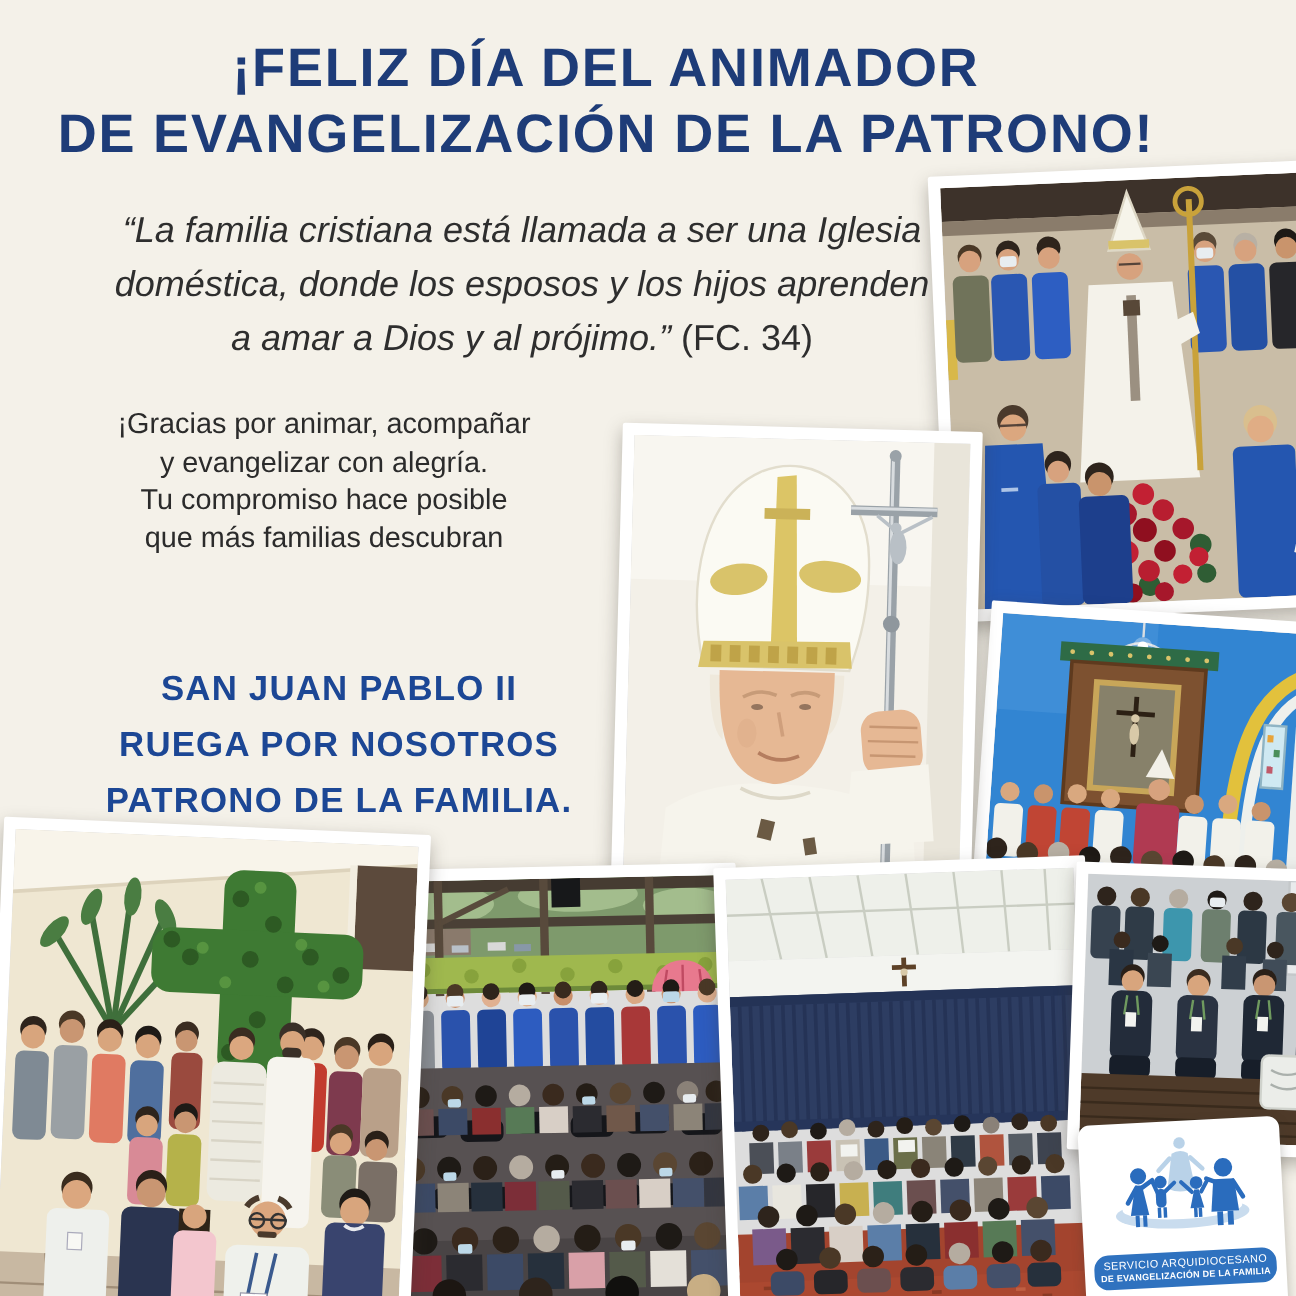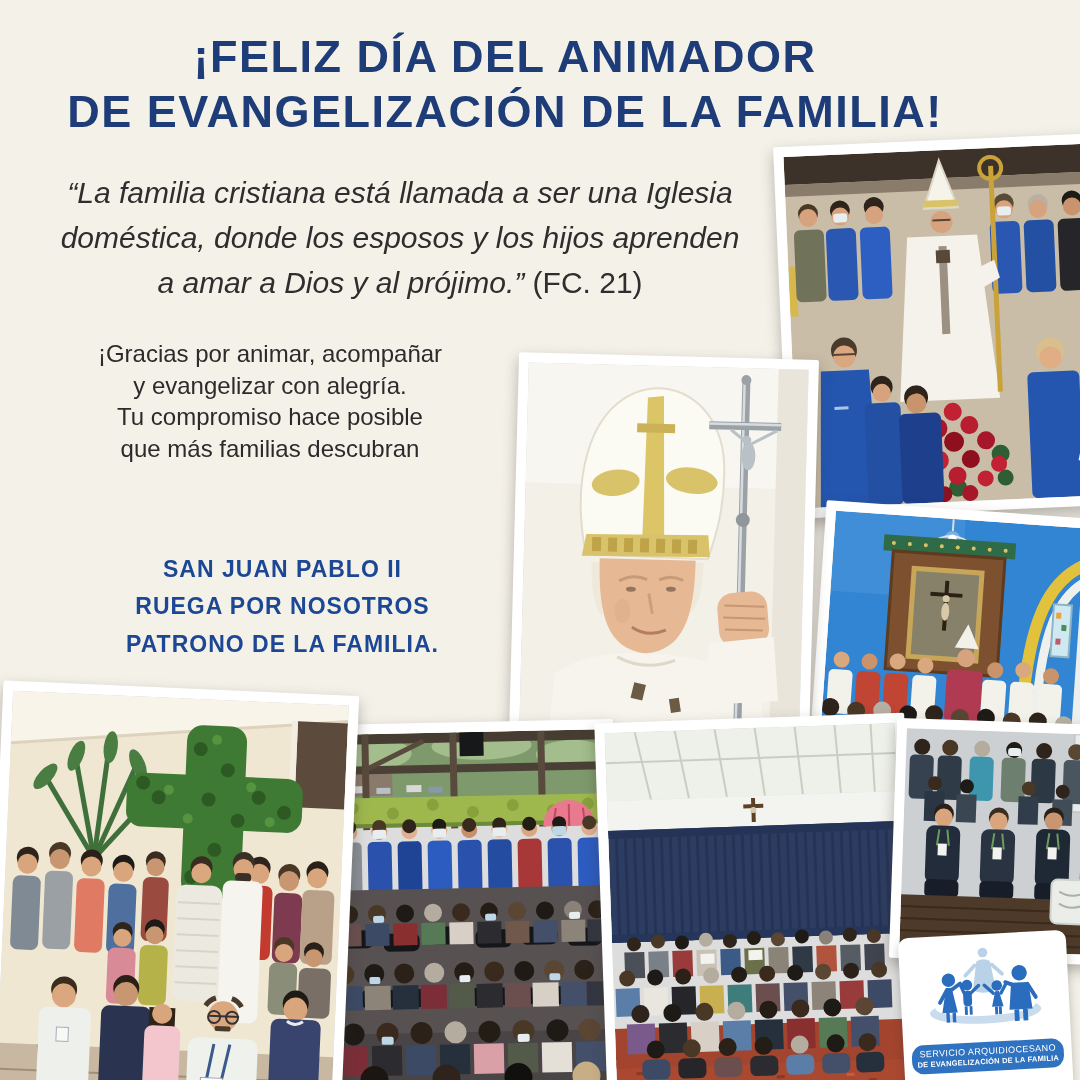--- a/index.html
+++ b/index.html
@@ -9,30 +9,30 @@
     margin:0 auto;
   }
   
   .title{
     position:absolute;left:0;top:30px;width:1010px;text-align:center;
     color:#1e3c78;font-weight:bold;font-size:45px;line-height:1.22;
     letter-spacing:1.5px;
   }
   .quote{
     position:absolute;left:0;top:170px;width:800px;text-align:center;
-    color:#2e2e2e;font-size:30px;line-height:1.5;font-style:italic;
+    color:#2e2e2e;font-size:30px;line-height:1.5;font-style:italic;padding-left:35px;
   }
   .quote .q-ref{font-style:normal;}
   .message{
     position:absolute;left:0;top:338px;width:540px;text-align:center;
     color:#2b2b2b;font-size:24px;line-height:1.32;
   }
   .patron{
     position:absolute;left:10px;top:551px;width:545px;text-align:center;
-    color:#1c4795;font-weight:bold;font-size:23px;line-height:1.62;
+    color:#1c4795;font-weight:bold;font-size:29px;line-height:1.62;
     letter-spacing:1px;
   }
   
   .photo{
     position:absolute;background:#fff;padding:10px;box-sizing:border-box;
     box-shadow:0 6px 14px rgba(60,55,45,.35);border-radius:2px;
   }
   .ph-inner{width:100%;height:100%;overflow:hidden;position:relative;background:#ddd;}
   .ph-inner svg{display:block;width:100%;height:100%;}
   .photo-bishop    {left:781px;top:140px;width:330px;height:372px;transform:rotate(-2.5deg);z-index:10;}
@@ -56,27 +56,27 @@
   .logo-banner .l1{font-size:9px;letter-spacing:.4px;line-height:1.25;}
   .logo-banner .l2{font-size:7.5px;font-weight:bold;letter-spacing:.2px;line-height:1.25;}
 </style>
 </head>
 <body>
 
 <div class="page">
 
   <header class="title">
     <div>¡FELIZ DÍA DEL ANIMADOR</div>
-    <div>DE EVANGELIZACIÓN DE LA FAMILIA!</div>
+    <div>DE EVANGELIZACIÓN DE LA PATRONO!</div>
   </header>
 
   <div class="quote">
     <div>“La familia cristiana está llamada a ser una Iglesia</div>
     <div>doméstica, donde los esposos y los hijos aprenden</div>
-    <div><span>a amar a Dios y al prójimo.”</span> <span class="q-ref">(FC. 21)</span></div>
+    <div><span>a amar a Dios y al prójimo.”</span> <span class="q-ref">(FC. 34)</span></div>
   </div>
 
   <div class="message">
     <div>¡Gracias por animar, acompañar</div>
     <div>y evangelizar con alegría.</div>
     <div>Tu compromiso hace posible</div>
     <div>que más familias descubran</div>
   </div>
 
   <div class="patron">

